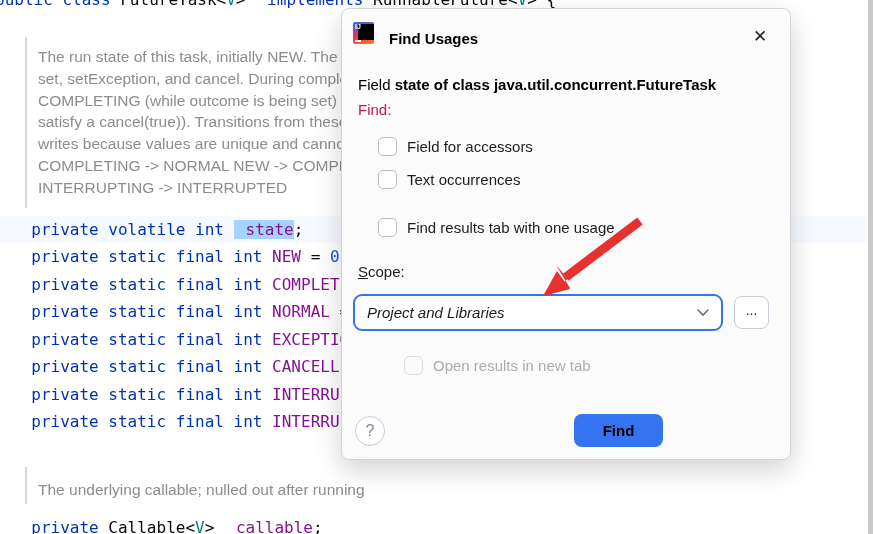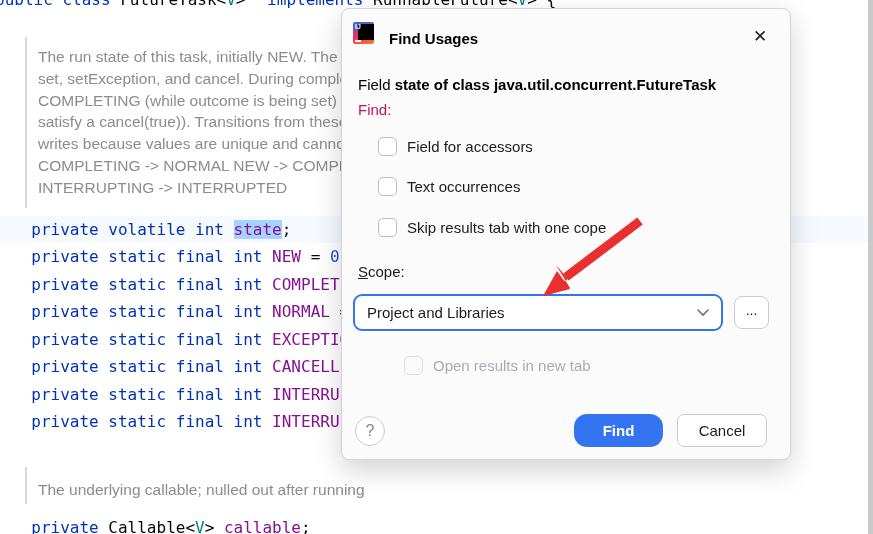--- a/index.html
+++ b/index.html
@@ -11,21 +11,21 @@
   html,body{width:873px;height:534px;overflow:hidden;background:#fff;
     font-family:"Liberation Sans",sans-serif;}
   #stage{position:relative;width:873px;height:534px;overflow:hidden;}
 
   
   #editor{position:absolute;inset:0;background:#fff;}
   .code-line{position:absolute;left:0;width:873px;height:27.5px;line-height:27.5px;
     font-family:"DejaVu Sans Mono","Liberation Mono",monospace;font-size:16px;
     white-space:pre;color:var(--plain);}
   .code-line span.kw{color:var(--kw);margin-left:12px;}
-  .code-line span.field{color:var(--field);}
+  .code-line span.field{color:var(--field);padding-left:12px;}
   .code-line span.sfield{color:var(--field);text-align:center;}
   .code-line span.num{color:var(--num);}
   .code-line span.tp{color:var(--tp);}
   .code-line span.sel{background:var(--sel);}
   #current-line-band{position:absolute;left:0;top:215.5px;width:873px;height:27.5px;
     background:var(--lineband);}
   .doc-bar{position:absolute;left:25px;width:2px;background:#D8D8D8;}
   #doc-block{position:absolute;left:38px;top:46px;}
   .doc-line{white-space:pre;font-size:15.5px;line-height:21.8px;color:var(--doc);}
   #bottom-doc{position:absolute;left:38px;top:479px;font-size:15.5px;line-height:22px;
@@ -48,34 +48,34 @@
   #dlg-target{position:absolute;left:16px;top:67px;font-size:15px;color:#000;}
   #dlg-target b{font-weight:bold;text-align:right;}
   #dlg-find-label{position:absolute;left:16px;top:92px;font-size:15px;color:#be185d;}
   .cb-row{position:absolute;left:36px;height:20px;display:flex;align-items:center;}
   .cb-box{width:19px;height:19px;border:1.5px solid #B9BCC4;border-radius:5px;background:#fff;}
   .cb-label{margin-left:10px;font-size:15px;color:#1B1C1F;white-space:nowrap;}
   #scope-label{position:absolute;left:16px;top:254px;font-size:15px;color:#1B1C1F;}
   #scope-label .mn{text-decoration:underline;}
   #scope-combo{position:absolute;left:11px;top:285px;width:370px;height:37px;background:#fff;
     border:2px solid var(--accent);border-radius:9px;display:flex;align-items:center;
-    padding:0 12px;cursor:pointer;}
+    padding:0 12px;cursor:pointer;font-style:italic;}
   #scope-value{font-size:15px;color:#1B1C1F;flex:1;}
   #scope-chevron{width:12px;height:8px;}
   #more-button{position:absolute;left:392px;top:287px;width:35px;height:33px;background:#fff;
     border:1px solid var(--btnborder);border-radius:8px;font-size:14px;color:#27282E;
     text-align:center;line-height:26px;cursor:pointer;}
   #open-results-row{position:absolute;left:14px;top:346px;height:20px;display:flex;align-items:center;}
   #open-results-row .cb-box{border-color:#DCDEE3;background:#FAFAFB;}
   #open-results-row .cb-label{color:var(--disabled);}
   #help-button{position:absolute;left:13px;top:407px;width:30px;height:30px;border-radius:50%;
     border:1px solid var(--btnborder);background:#fff;text-align:center;line-height:28px;
     font-size:16px;color:#818594;cursor:pointer;}
   #find-button{position:absolute;left:232px;top:405px;width:89px;height:33px;background:var(--accent);
-    border:none;border-radius:13px;color:#ffffff;font-size:15px;font-weight:bold;
+    border:none;border-radius:8px;color:#000000;font-size:15px;font-weight:bold;
     font-family:"Liberation Sans",sans-serif;cursor:pointer;}
   #cancel-button{position:absolute;left:335px;top:405px;width:90px;height:33px;background:#fff;
     border:1px solid var(--btnborder);border-radius:7px;color:#1B1C1F;font-size:15px;
     font-family:"Liberation Sans",sans-serif;cursor:pointer;}
 
   
   #arrow-overlay{position:absolute;left:0;top:0;width:873px;height:534px;pointer-events:none;z-index:30;}
   #dialog{z-index:10;}
 </style>
 </head>
@@ -129,27 +129,27 @@
       <span>Field </span><b>state of class java.util.concurrent.FutureTask</b>
     </div>
 
     <div id="dlg-find-label">Find:</div>
 
     <div id="checkbox-rows">
         <div class="cb-row" style="top: 127px;">
           <div class="cb-box"></div>
           <div class="cb-label">Field for accessors</div>
         </div>
-        <div class="cb-row" style="top: 167px;">
+        <div class="cb-row" style="top: 160px;">
           <div class="cb-box"></div>
           <div class="cb-label">Text occurrences</div>
         </div>
         <div class="cb-row" style="top: 208px;">
           <div class="cb-box"></div>
-          <div class="cb-label">Skip results tab with one cope</div>
+          <div class="cb-label">Find results tab with one usage</div>
         </div>
       </div>
 
     <div id="scope-label">
       <span class="mn">S</span><span>cope:</span>
     </div>
 
     <div id="scope-combo">
       <span id="scope-value">Project and Libraries</span>
       <svg id="scope-chevron" viewBox="0 0 12 8">
@@ -158,21 +158,20 @@
     </div>
     <div id="more-button">...</div>
 
     <div id="open-results-row" class="cb-row" style="position:absolute;left:14px;padding-left:48px;">
       <div class="cb-box"></div>
       <div class="cb-label">Open results in new tab</div>
     </div>
 
     <div id="help-button">?</div>
     <button id="find-button">Find</button>
-    <button id="cancel-button">Cancel</button>
   </div>
 
   <svg id="arrow-overlay" viewBox="0 0 873 534">
     <line x1="640" y1="221" x2="566" y2="277" stroke="#E7302F" stroke-width="9"></line>
     <polygon points="543,296 557,271 570,289" fill="#E7302F"></polygon>
     <polygon points="543,296 568,279 556,265 570,288" fill="#E7302F"></polygon>
   </svg>
 </div>
 
 </body></html>

